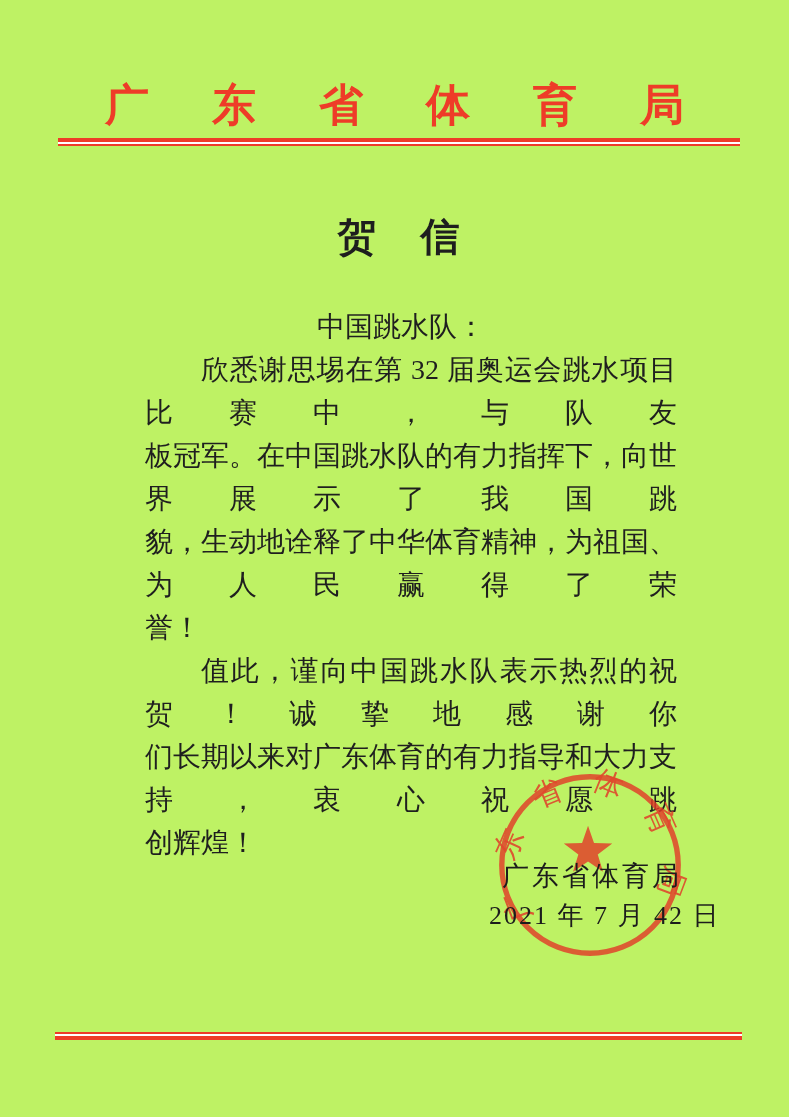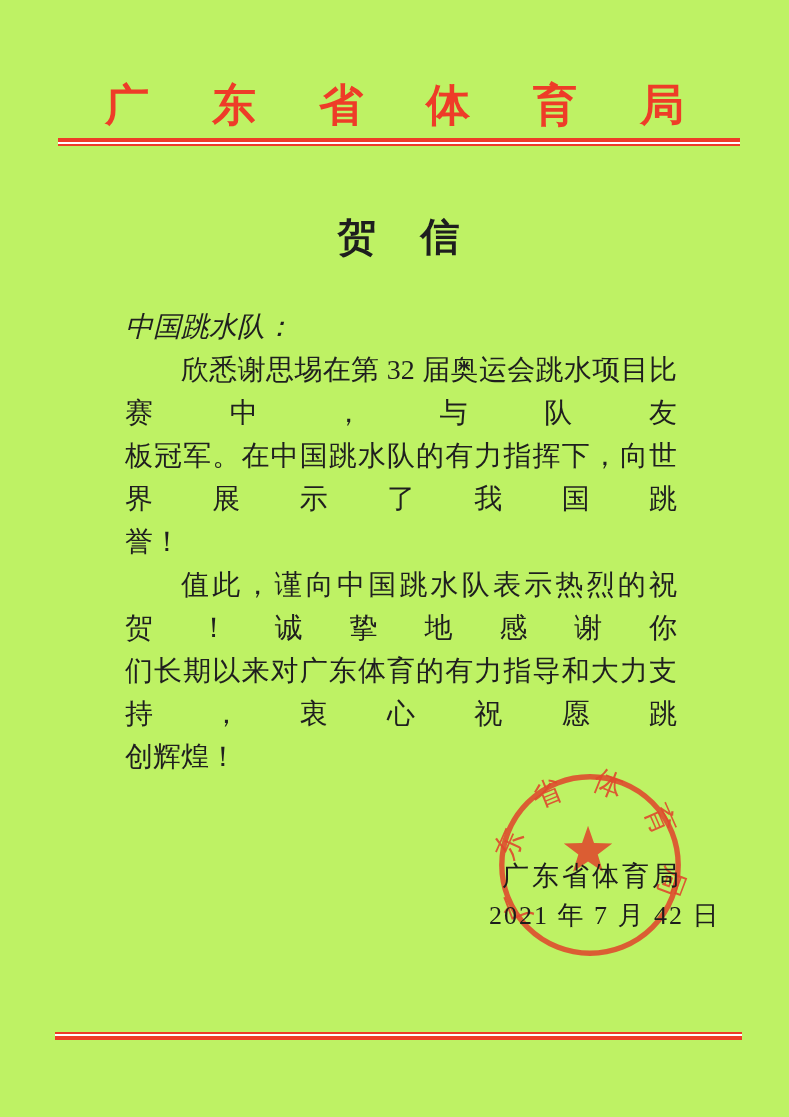--- a/index.html
+++ b/index.html
@@ -72,25 +72,26 @@
   .body-block {
     position: absolute;
     top: 305px;
     left: 125px;
     width: 552px;
     color: #1f1f1f;
     font-size: 28px;
     line-height: 43px;
     font-family: "Liberation Serif", "DejaVu Serif", serif;
   }
-  .salutation { text-align: left; font-style: italic; }
+  .salutation { text-align: center; }
   .body-line {
     text-align: justify;
     text-align-last: justify;
     white-space: normal;
+    margin-left: 20px;
   }
   .body-line.first { text-indent: 2em; }
   .body-line.para-end {
     text-align: left;
     text-align-last: left;
   }
 
   
   .sign-org {
     position: absolute;
@@ -138,20 +139,21 @@
   </div>
 
   <div class="letter-title">贺信</div>
 
   <div class="body-block">
     <div class="salutation">中国跳水队：</div>
 
     <div class="paragraph">
       <div class="body-line first">欣悉谢思埸在第 32 届奥运会跳水项目比赛中，与队友</div>
       <div class="body-line">板冠军。在中国跳水队的有力指挥下，向世界展示了我国跳</div>
+      <div class="body-line">貌，生动地诠释了中华体育精神，为祖国、为人民赢得了荣</div>
       <div class="body-line para-end">誉！</div>
     </div>
 
     <div class="paragraph">
       <div class="body-line first">值此，谨向中国跳水队表示热烈的祝贺！诚挚地感谢你</div>
       <div class="body-line">们长期以来对广东体育的有力指导和大力支持，衷心祝愿跳</div>
       <div class="body-line para-end">创辉煌！</div>
     </div>
   </div>
 

